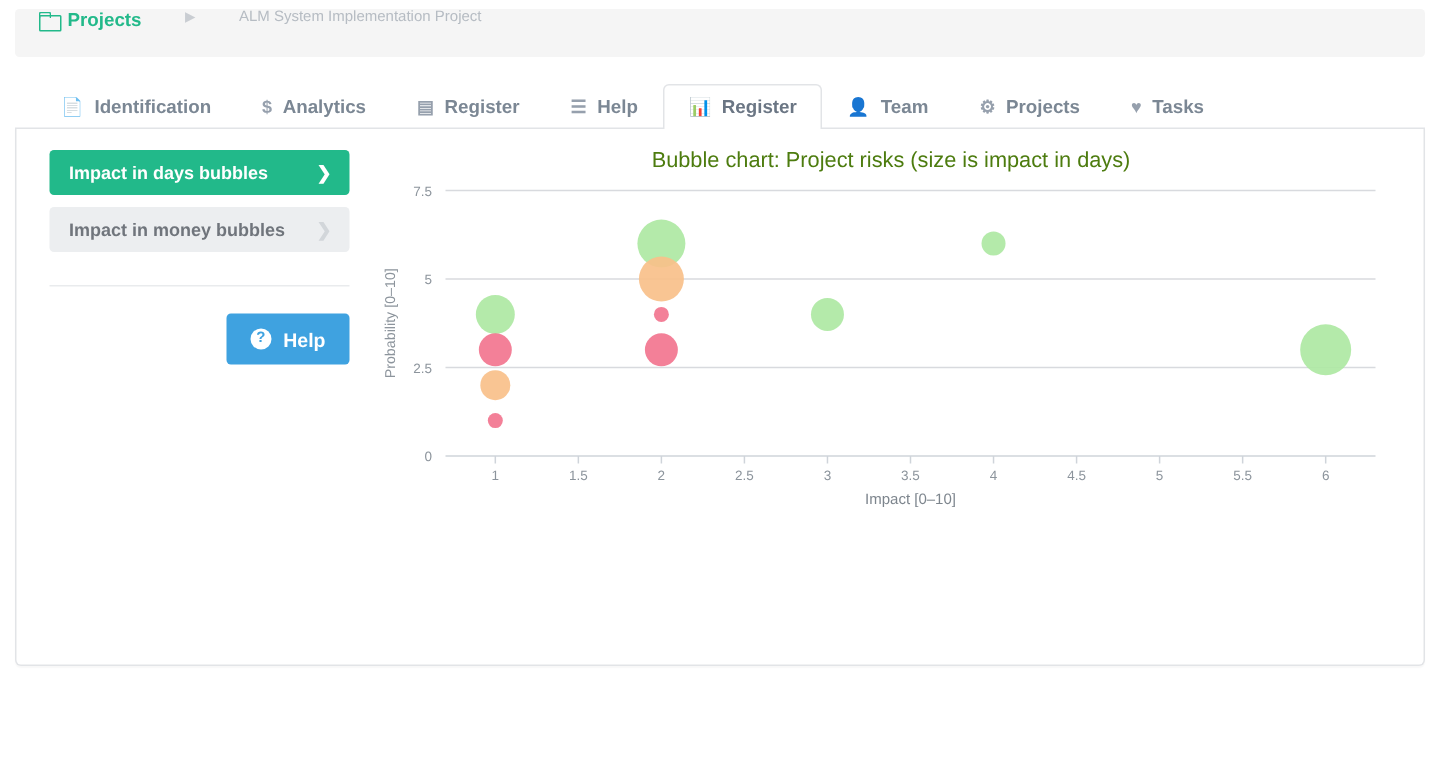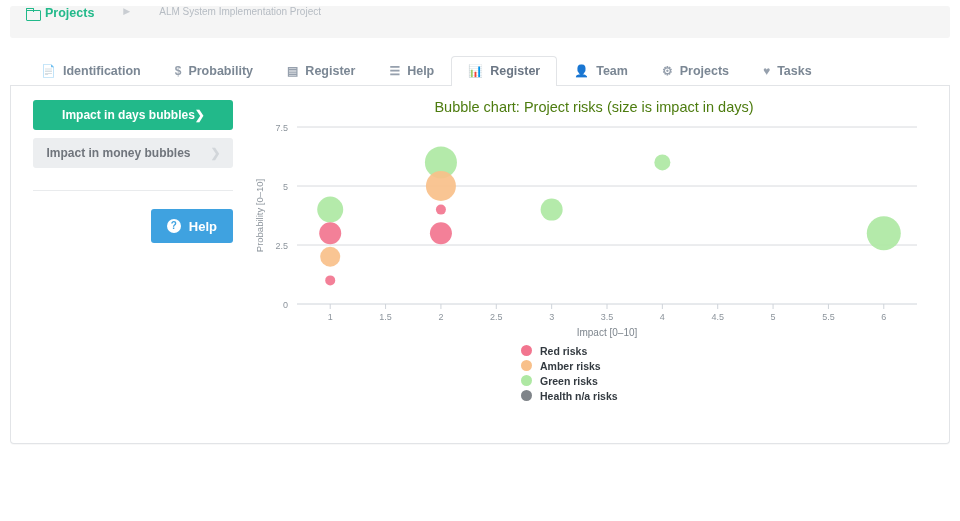--- a/index.html
+++ b/index.html
@@ -98,21 +98,21 @@
     color: #b9bfc6;
     font-size: 11.5px;
     letter-spacing: .6px;
     margin: 6px 0 11px 2px;
   }
   .chart-item {
     height: 30px;
     border-radius: 3px;
     display: flex;
     align-items: center;
-    justify-content: center;
+    justify-content: space-between;
     padding: 0 12px 0 13px;
     font-size: 12px;
     font-weight: bold;
     margin-bottom: 8px;
     cursor: pointer;
   }
   .chart-item.active { background: #22b98a; color: #ffffff; }
   .chart-item.idle { background: #eceef0; color: #70757c; gap: 20px; }
   .chev { font-size: 12px; font-weight: bold; }
   .chart-item.active .chev { color: #ffffff; }
@@ -179,21 +179,21 @@
   <span class="crumb-current">ALM System Implementation Project</span>
 </div>
 
 <div class="tabs" id="tab-bar">
     <div class="tab">
       <span class="tico">📄</span>
       <span>Identification</span>
     </div>
     <div class="tab">
       <span class="tico">$</span>
-      <span>Probability</span>
+      <span>Analytics</span>
     </div>
     <div class="tab">
       <span class="tico">▤</span>
       <span>Register</span>
     </div>
     <div class="tab">
       <span class="tico">☰</span>
       <span>Help</span>
     </div>
     <div class="tab active">
@@ -277,34 +277,16 @@
           <circle cx="302.6428571428571" cy="94.6" r="11" fill="#aee8a3" fill-opacity="0.92"></circle>
           <circle cx="413.3571428571429" cy="47.400000000000006" r="8" fill="#aee8a3" fill-opacity="0.92"></circle>
           <circle cx="634.7857142857143" cy="118.2" r="17" fill="#aee8a3" fill-opacity="0.92"></circle>
           <circle cx="81.21428571428572" cy="141.8" r="10" fill="#f8c08a" fill-opacity="0.92"></circle>
           <circle cx="191.92857142857144" cy="71" r="15" fill="#f8c08a" fill-opacity="0.92"></circle>
           <circle cx="81.21428571428572" cy="118.2" r="11" fill="#f2758f" fill-opacity="0.92"></circle>
           <circle cx="81.21428571428572" cy="165.4" r="5" fill="#f2758f" fill-opacity="0.92"></circle>
           <circle cx="191.92857142857144" cy="94.6" r="5" fill="#f2758f" fill-opacity="0.92"></circle>
           <circle cx="191.92857142857144" cy="118.2" r="11" fill="#f2758f" fill-opacity="0.92"></circle>
         </svg>
-      <div class="legend" id="legend">
-          <div class="legend-row">
-            <span class="legend-dot" style="background: rgb(242, 117, 143);"></span>
-            <span>Red risks</span>
-          </div>
-          <div class="legend-row">
-            <span class="legend-dot" style="background: rgb(248, 192, 138);"></span>
-            <span>Amber risks</span>
-          </div>
-          <div class="legend-row">
-            <span class="legend-dot" style="background: rgb(174, 232, 163);"></span>
-            <span>Green risks</span>
-          </div>
-          <div class="legend-row">
-            <span class="legend-dot" style="background: rgb(127, 132, 137);"></span>
-            <span>Health n/a risks</span>
-          </div>
-        </div>
     </div>
   </div>
 
 </div>
 
 </body></html>

